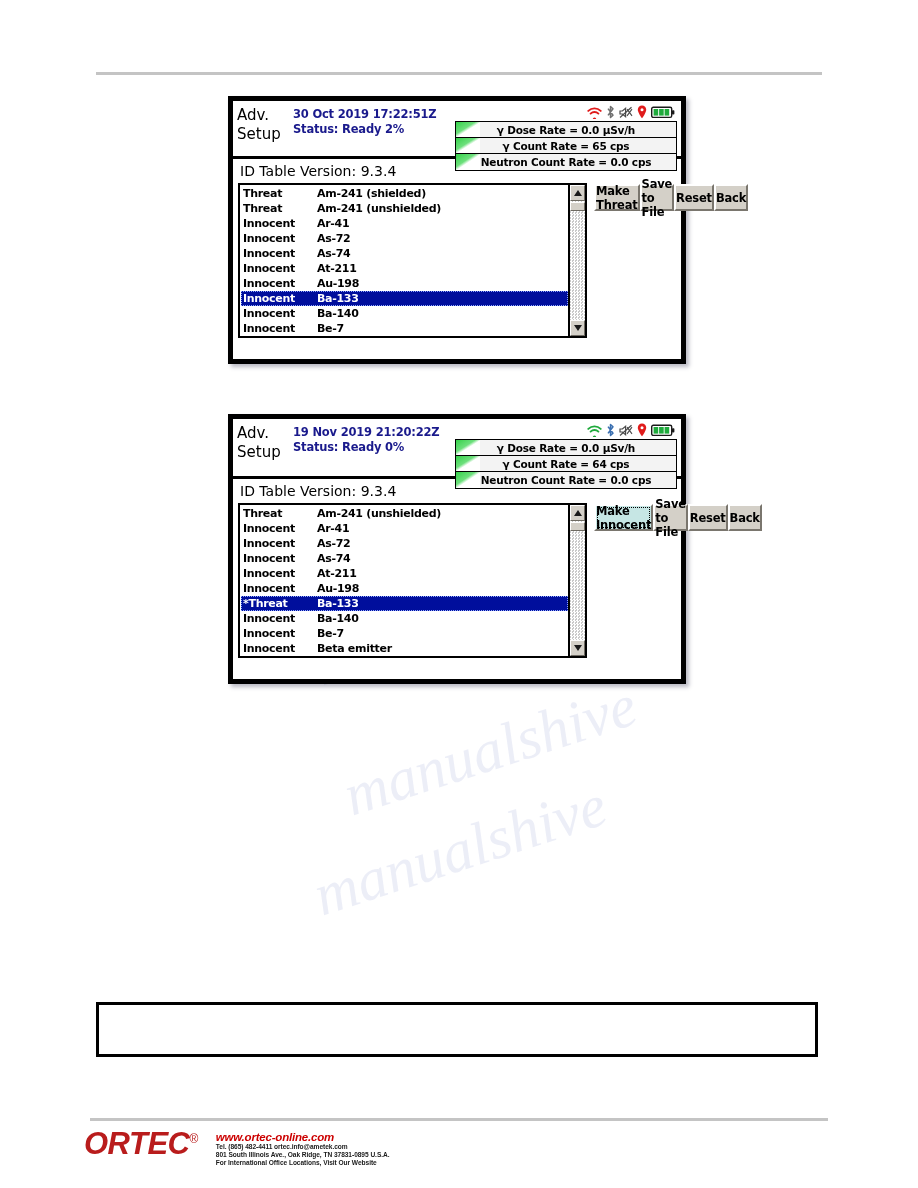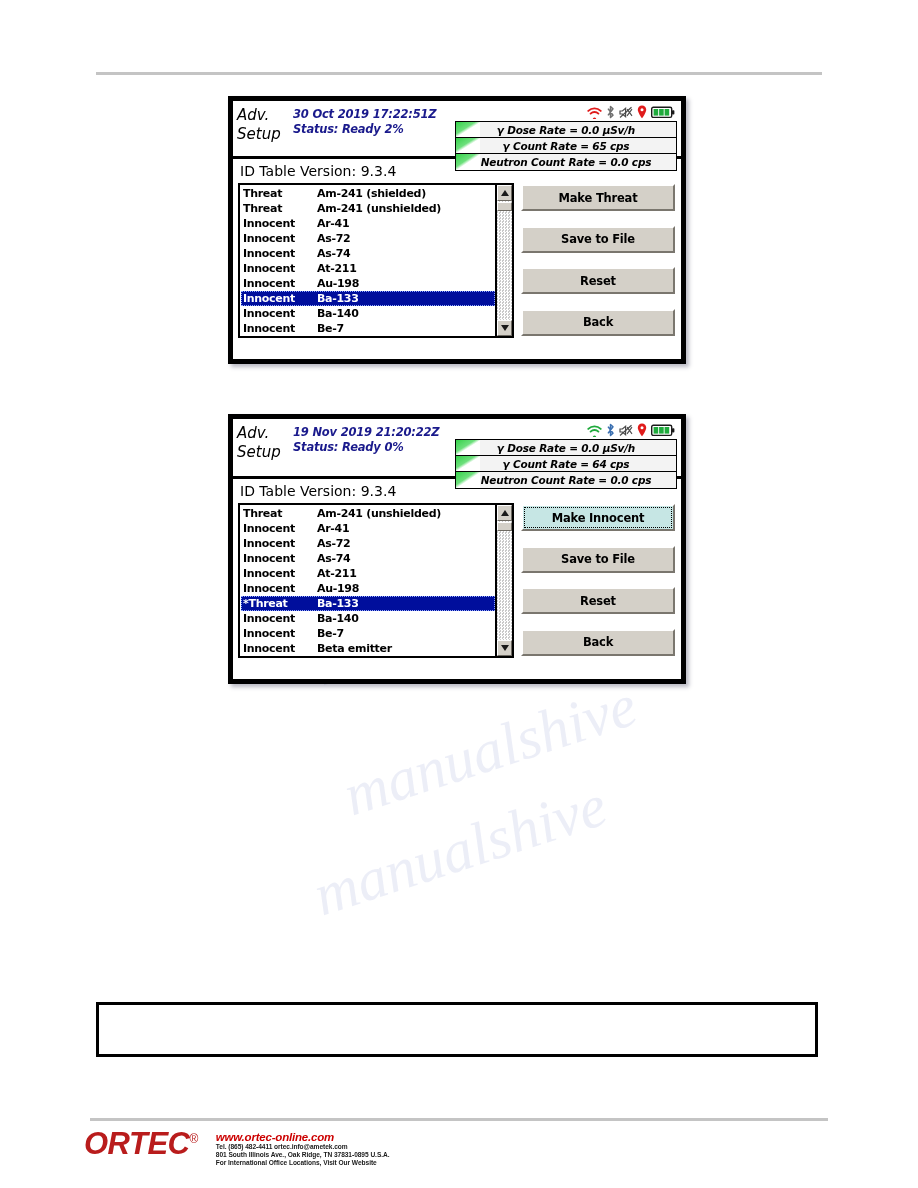--- a/index.html
+++ b/index.html
@@ -57,21 +57,20 @@
   #device-1 { left: 228px; top: 96px;  width: 458px; height: 268px; }
   #device-2 { left: 228px; top: 414px; width: 458px; height: 270px; }
 
   .dev-inner { width:100%; height:100%; display:flex; flex-direction:column; background:#fff; }
 
   
   .status-header {
     display: flex; position: relative;
     height: 72px; border-bottom: 3px solid #000;
     padding: 3px 2px 12px 4px;
-    font-style: italic;
   }
   .mode-title {
     font-family: "DejaVu Sans", sans-serif;
     font-size: 15px; color: #000; line-height: 19px;
     width: 56px; flex: none; padding-top: 2px;
   }
   .hdr-mid { flex: none; width: 222px; padding-top: 3px; }
   .hdr-datetime, .hdr-status {
     font-family: "DejaVu Sans", sans-serif;
     font-weight: bold; font-size: 11.5px; color: #1a1a8c;
@@ -108,21 +107,21 @@
   
   .dev-body { flex: 1; padding: 3px 5px 21px 5px; display:flex; flex-direction:column; }
   .table-version {
     font-family: "DejaVu Sans", sans-serif;
     font-size: 14px; color: #000; line-height: 19px;
     padding-left: 2px; margin-bottom: 2px;
   }
   .body-cols { flex: 1; display: flex; gap: 7px; }
 
   .list-wrap {
-    position: relative; flex: none; width: 276px;
+    position: relative; flex: none; width: 349px;
     border: 2px solid #000; background: #fff; display: flex;
   }
   .list { flex: 1; overflow: hidden; padding: 1px 0 0 1px; }
   .list-row {
     display: flex; height: 15px; align-items: center;
     font-family: "DejaVu Sans", sans-serif; font-weight: bold;
     font-size: 11px; color: #000; letter-spacing: -0.3px;
   }
   .list-row.selected { background: #000e9c; color: #ffffff; outline: 1px dotted #8fa8ff; outline-offset: -1px; }
   .cell-class { width: 76px; flex: none; padding-left: 2px; }
@@ -146,21 +145,21 @@
   .sb-thumb {
     position: absolute; left: 0; right: 0; top: 17px; height: 9px;
     background: #d4d0c8; border:1px solid #fff;
     border-right-color:#6e6a62; border-bottom-color:#6e6a62;
   }
   .tri { width: 0; height: 0; border-left: 4px solid transparent; border-right: 4px solid transparent; }
   .tri-up { border-bottom: 6px solid #1a1a1a; }
   .tri-down { border-top: 6px solid #1a1a1a; }
 
   
-  .btn-col { flex: 1; display: flex; flex-direction: column; justify-content: space-between; padding: 1px 1px 2px 0; }
+  .btn-col { flex: 1; display: flex; flex-direction: row; justify-content: space-between; padding: 1px 1px 2px 0; }
   .btn {
     height: 27px; background: #d4d0c8;
     border: 2px solid; border-color: #ffffff #7a766e #7a766e #ffffff;
     display: flex; align-items: center; justify-content: center;
     font-family: "DejaVu Sans", sans-serif; font-weight: bold;
     font-size: 11.5px; color: #000; letter-spacing: -0.2px;
     box-shadow: 1px 1px 0 #4a4ا46;
   }
   .btn.focused {
     background: #c6e6e4;

